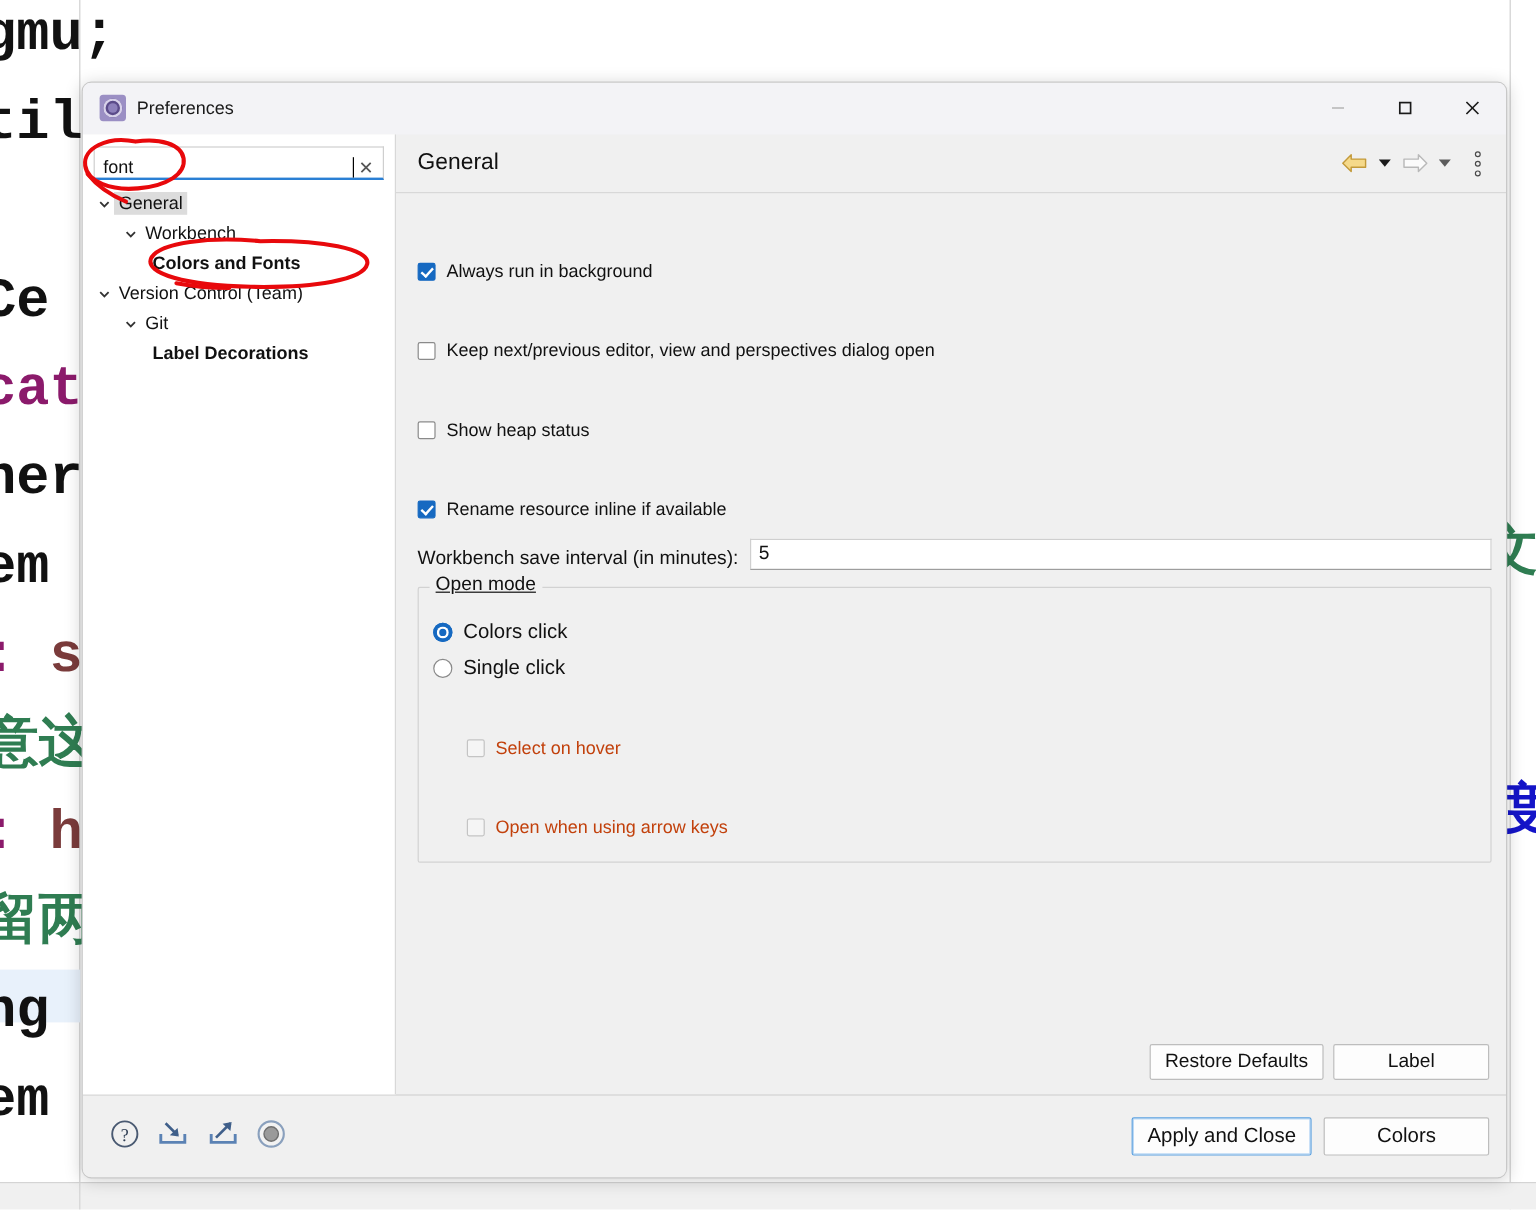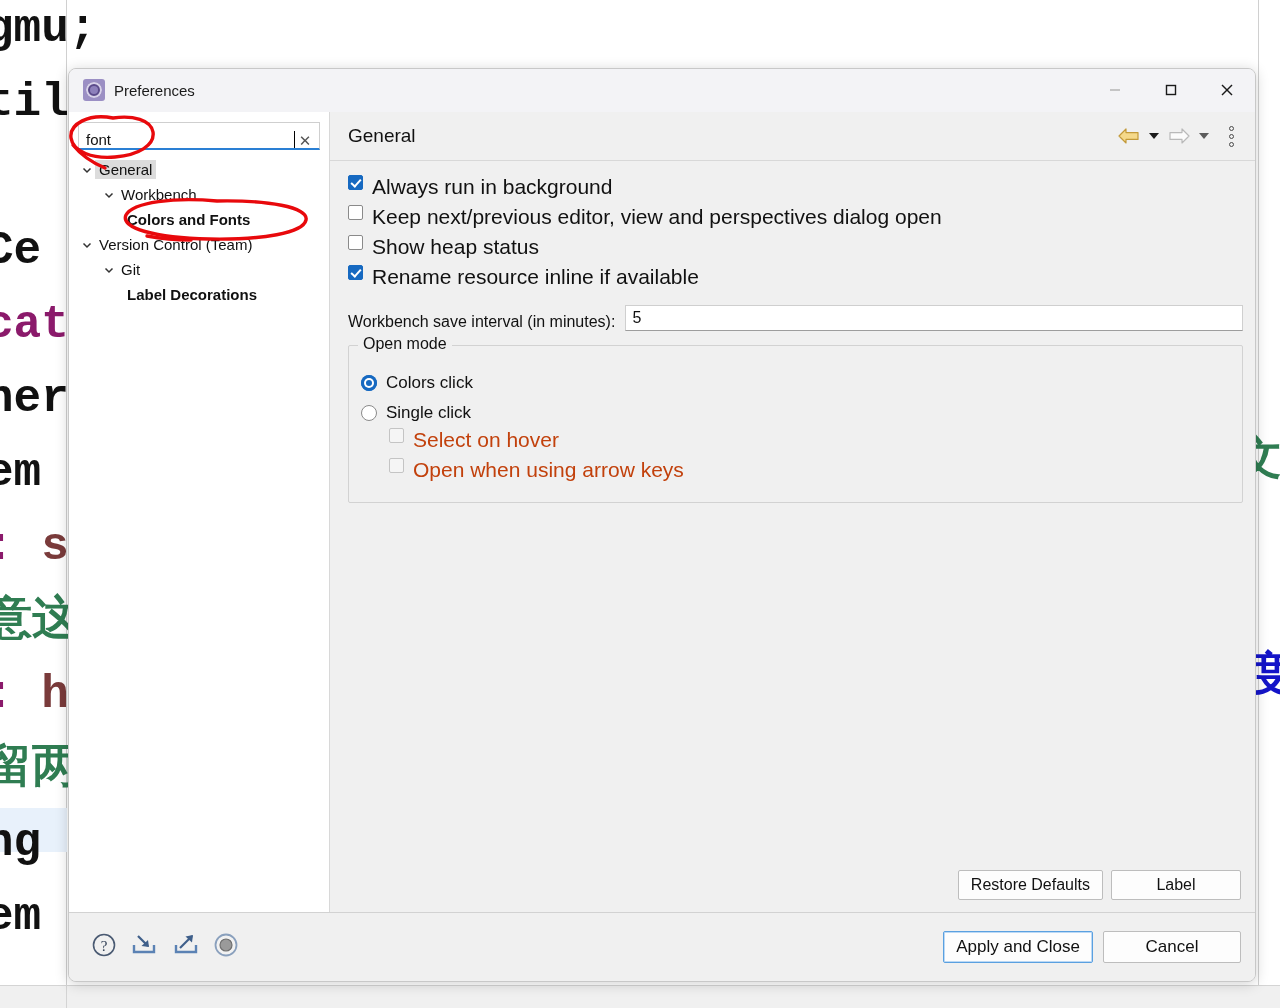--- a/index.html
+++ b/index.html
@@ -105,21 +105,21 @@
   #page-title{font-size:19px;color:#111;flex:1 1 auto;}
   #header-tools{display:flex;align-items:center;gap:2px;}
   .htool{display:flex;align-items:center;justify-content:center;height:28px;padding:0 2px;}
   .caret-dn{width:0;height:0;border-left:5px solid transparent;border-right:5px solid transparent;border-top:6px solid #1b1b1b;margin:0 4px;}
   #kebab{width:20px;height:28px;display:flex;flex-direction:column;align-items:center;justify-content:center;gap:3px;margin-left:6px;}
   #kebab i{display:block;width:5px;height:5px;border:1px solid #4a4a4a;border-radius:50%;box-sizing:border-box;}
 
   #page-scroll{flex:1 1 auto;padding:14px 12px 0 18px;overflow:hidden;}
 
   
-  .cbrow{display:flex;height:30px;font-size:21px;color:#111;}
+  .cbrow{display:flex;align-items:center;height:30px;font-size:15px;color:#111;margin-top:36px;}
   .cbox{
     width:15px;height:15px;flex:0 0 15px;border:1px solid #8a8a8a;background:#fff;border-radius:2px;
     margin-right:9px;box-sizing:border-box;position:relative;
   }
   .cbox.on{background:#1669c1;border-color:#1669c1;}
   .cbox.on::after{
     content:"";position:absolute;left:4px;top:1px;width:4px;height:8px;
     border:solid #fff;border-width:0 2px 2px 0;transform:rotate(42deg);
   }
   .cbrow.dis{color:#c2410c;}
@@ -135,21 +135,21 @@
   }
   #save-input{border:0;outline:0;width:100%;font-family:"Liberation Sans",sans-serif;font-size:16px;color:#111;background:transparent;padding:0;}
 
   
   #openmode-group{
     margin-top:14px;border:1px solid #d2d2d2;border-radius:2px;
     position:relative;padding:22px 14px 14px 12px;
   }
   #openmode-legend{
     position:absolute;top:-11px;left:9px;background:#f0f0f0;padding:0 5px;
-    font-size:16px;color:#111;
+    font-size:16px;color:#111;text-decoration:underline;
   }
   .rrow{display:flex;align-items:center;height:30px;font-size:17px;color:#111;}
   .radio{
     width:16px;height:16px;flex:0 0 16px;border-radius:50%;border:1px solid #8a8a8a;background:#fff;
     margin-right:9px;box-sizing:border-box;position:relative;
   }
   .radio.on{border:1px solid #1669c1;}
   .radio.on::after{
     content:"";position:absolute;left:2px;top:2px;width:10px;height:10px;border-radius:50%;
     background:#1669c1;box-shadow:0 0 0 2px #fff inset, 0 0 0 3px #1669c1;
@@ -403,21 +403,21 @@
       </span>
       <span>
         <svg width="26" height="26" viewBox="0 0 26 26">
           <circle cx="13" cy="13" r="10.5" fill="#f2f2f2" stroke="#8aa0bd" stroke-width="1.8"></circle>
           <circle cx="13" cy="13" r="6" fill="#9a9a9a" stroke="#6f6f6f" stroke-width="1.2"></circle>
         </svg>
       </span>
     </div>
     <div id="footer-buttons">
       <div class="btn focus">Apply and Close</div>
-      <div class="btn">Cancel</div>
+      <div class="btn">Colors</div>
     </div>
   </div>
 
   <svg class="annot" id="annot-search" width="130" height="62" viewBox="0 0 130 62">
     <path d="M46 7 C22 2, 2 13, 4 27 C6 41, 26 48, 48 46 C72 44, 88 34, 86 21 C84 9, 66 4, 46 7 Z" fill="none" stroke="#e8090c" stroke-width="3.4" stroke-linecap="round"></path>
     <path d="M6 34 C14 44, 26 52, 38 57" fill="none" stroke="#e8090c" stroke-width="3.4" stroke-linecap="round"></path>
   </svg>
 
   <svg class="annot" id="annot-cf" width="200" height="48" viewBox="0 0 200 48">
     <path d="M100 5 C58 1, 16 6, 9 19 C3 32, 38 42, 92 43 C146 44, 186 37, 189 24 C192 11, 150 4, 100 5 Z" fill="none" stroke="#e8090c" stroke-width="3.4" stroke-linecap="round"></path>

